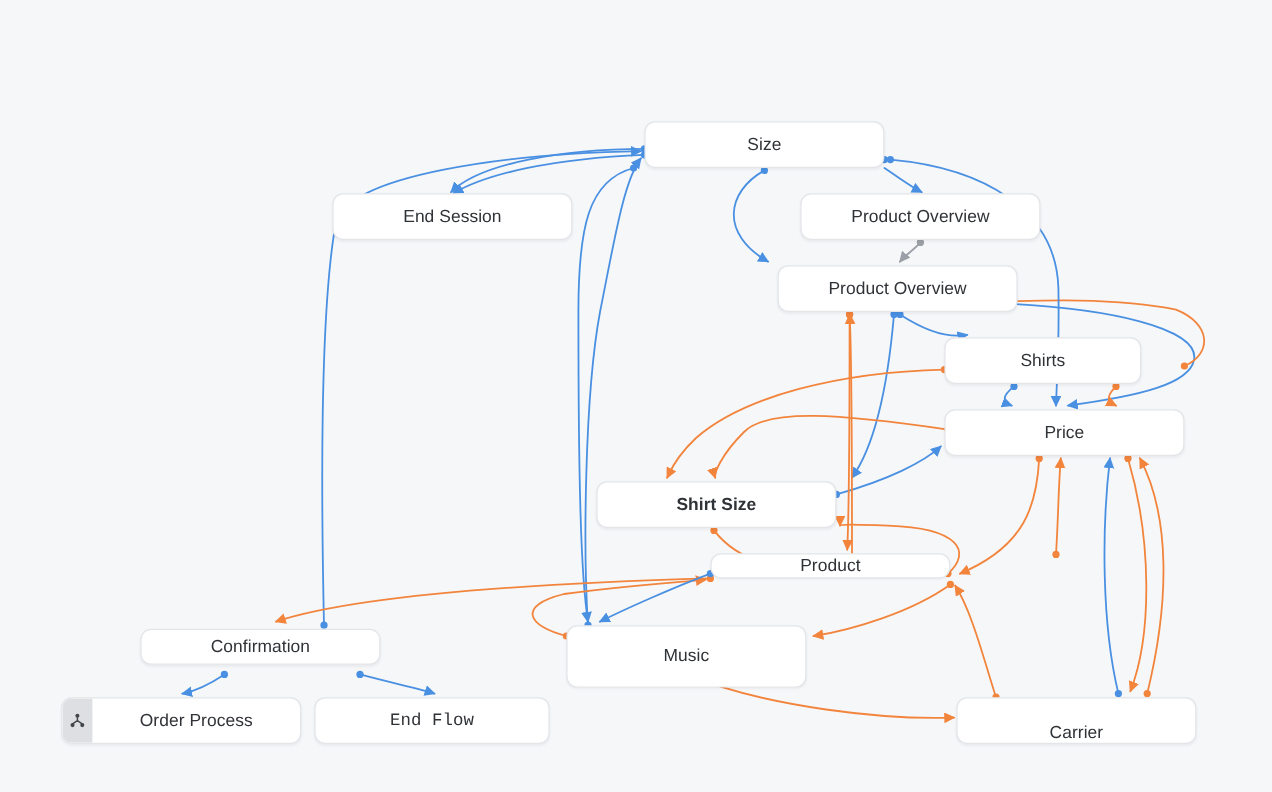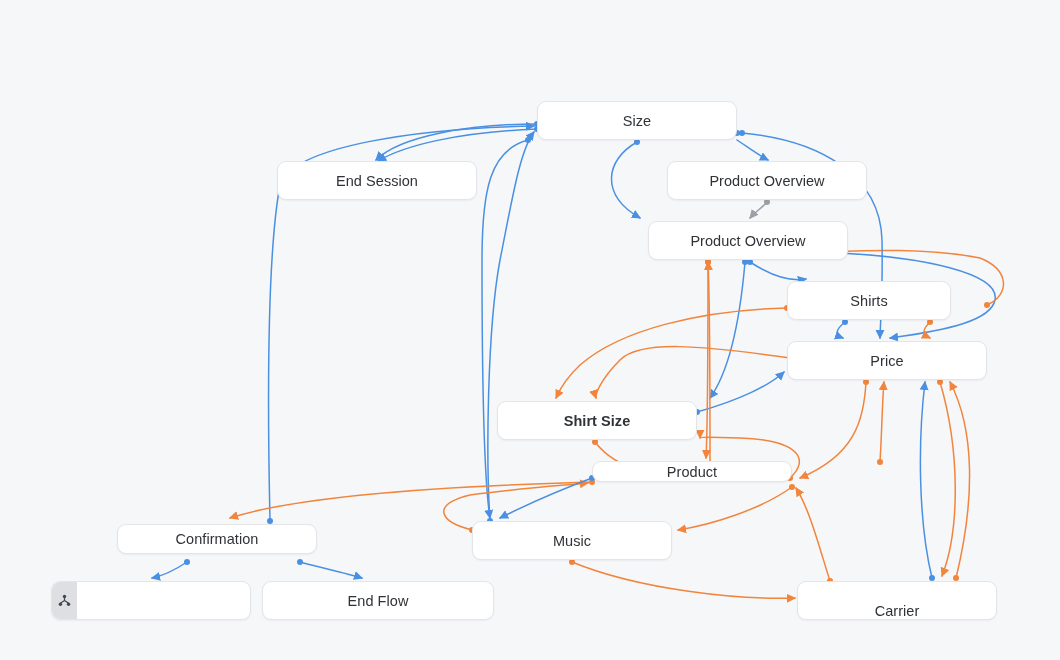--- a/index.html
+++ b/index.html
@@ -177,37 +177,38 @@
       </div>
       <div class="node" style="left: 787px; top: 341px; width: 200px; height: 39px; justify-content: flex-end;">
         <span class="node-label">Price</span>
       </div>
       <div class="node" style="left: 497px; top: 401px; width: 200px; height: 39px; font-weight: bold;">
         <span class="node-label">Shirt Size</span>
       </div>
       <div class="node" style="left: 592px; top: 461px; width: 200px; height: 21px;">
         <span class="node-label">Product</span>
       </div>
-      <div class="node" style="left: 472px; top: 521px; width: 200px; height: 39px;">
+      <div class="node" style="left: 472px; top: 521px; width: 200px; height: 52px;">
         <span class="node-label">Music</span>
       </div>
       <div class="node" style="left: 117px; top: 524px; width: 200px; height: 30px;">
         <span class="node-label">Confirmation</span>
       </div>
       <div class="node has-badge" style="left: 51px; top: 581px; width: 200px; height: 39px;">
         <span class="node-badge">
           <svg width="13" height="13" viewBox="0 0 16 16" aria-hidden="true">
             <circle cx="8" cy="3" r="2.1" fill="#42474d"></circle>
             <circle cx="3" cy="12.6" r="2.1" fill="#42474d"></circle>
             <circle cx="13" cy="12.6" r="2.1" fill="#42474d"></circle>
             <path d="M8 5 L8 8 M8 8 L3.4 11 M8 8 L12.6 11" stroke="#42474d" stroke-width="1.5" fill="none" stroke-linecap="round"></path>
           </svg>
         </span>
-      </div>
-      <div class="node" style="left: 262px; top: 581px; width: 232px; height: 39px;">
+        <span class="node-label">Order Process</span>
+      </div>
+      <div class="node" style="left: 262px; top: 581px; width: 196px; height: 39px; font-family: Liberation Mono, monospace;">
         <span class="node-label">End Flow</span>
       </div>
       <div class="node" style="left: 797px; top: 581px; width: 200px; height: 39px; align-items: flex-end;">
         <span class="node-label">Carrier</span>
       </div>
     </div>
 
 </div>
 
 </body></html>

